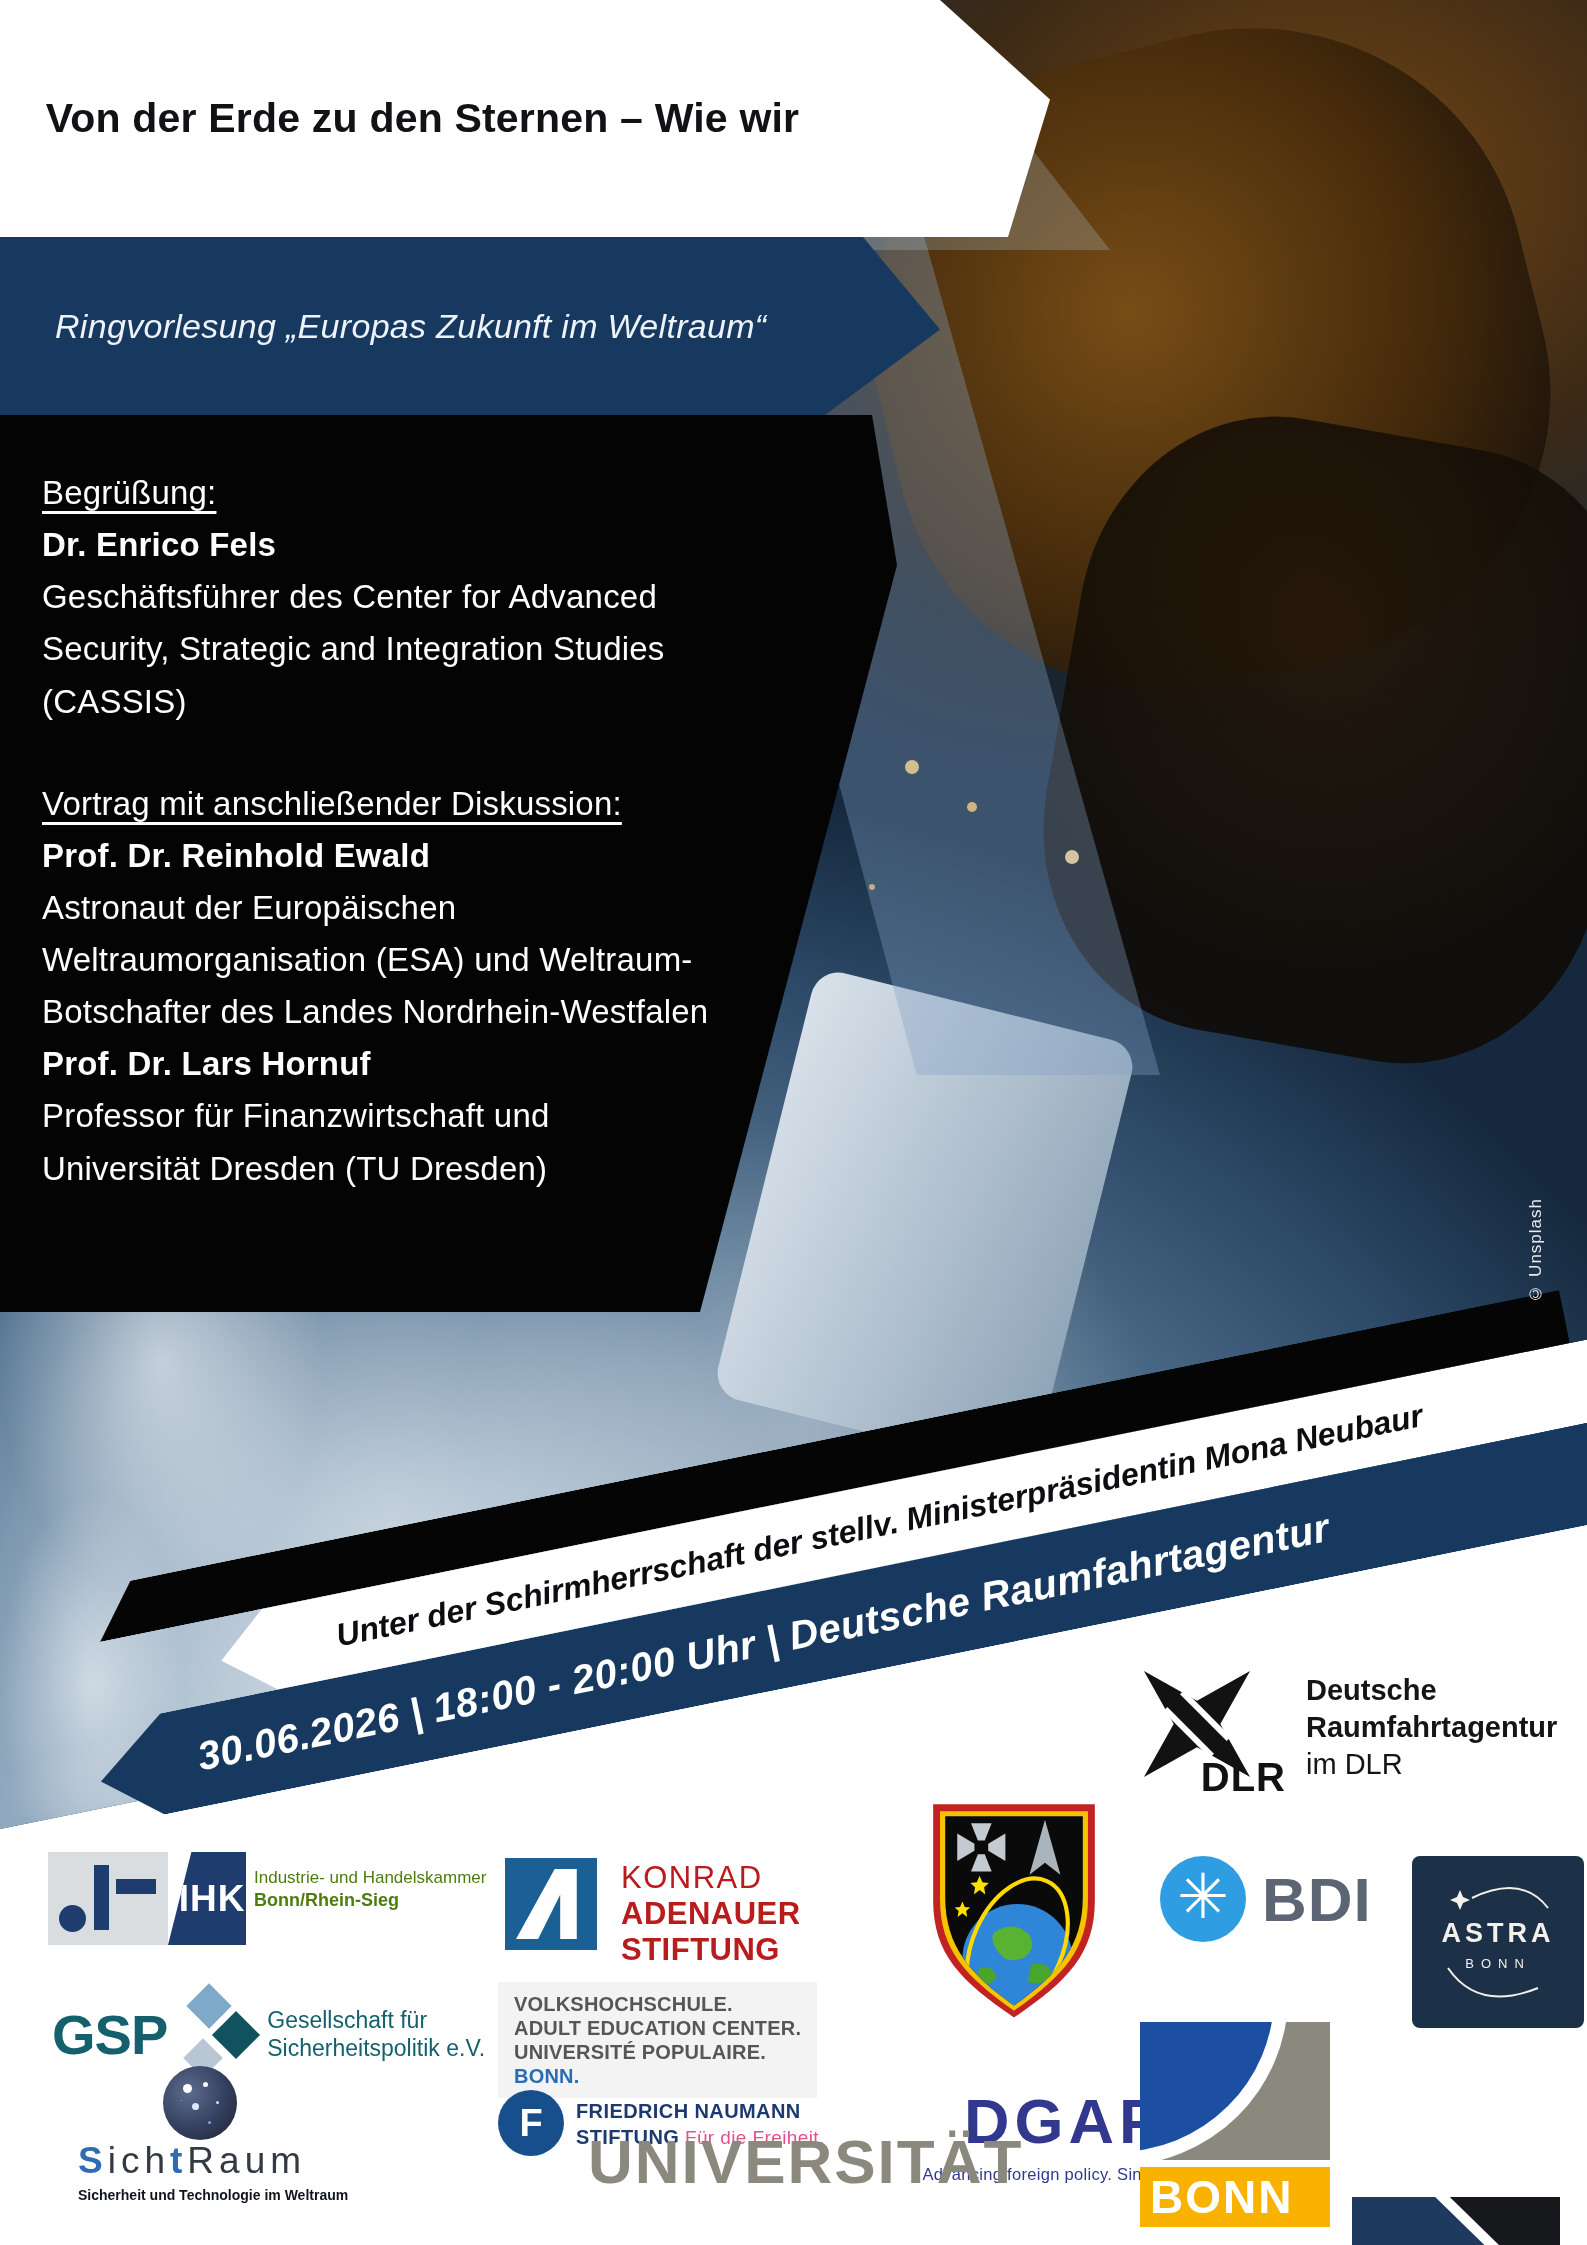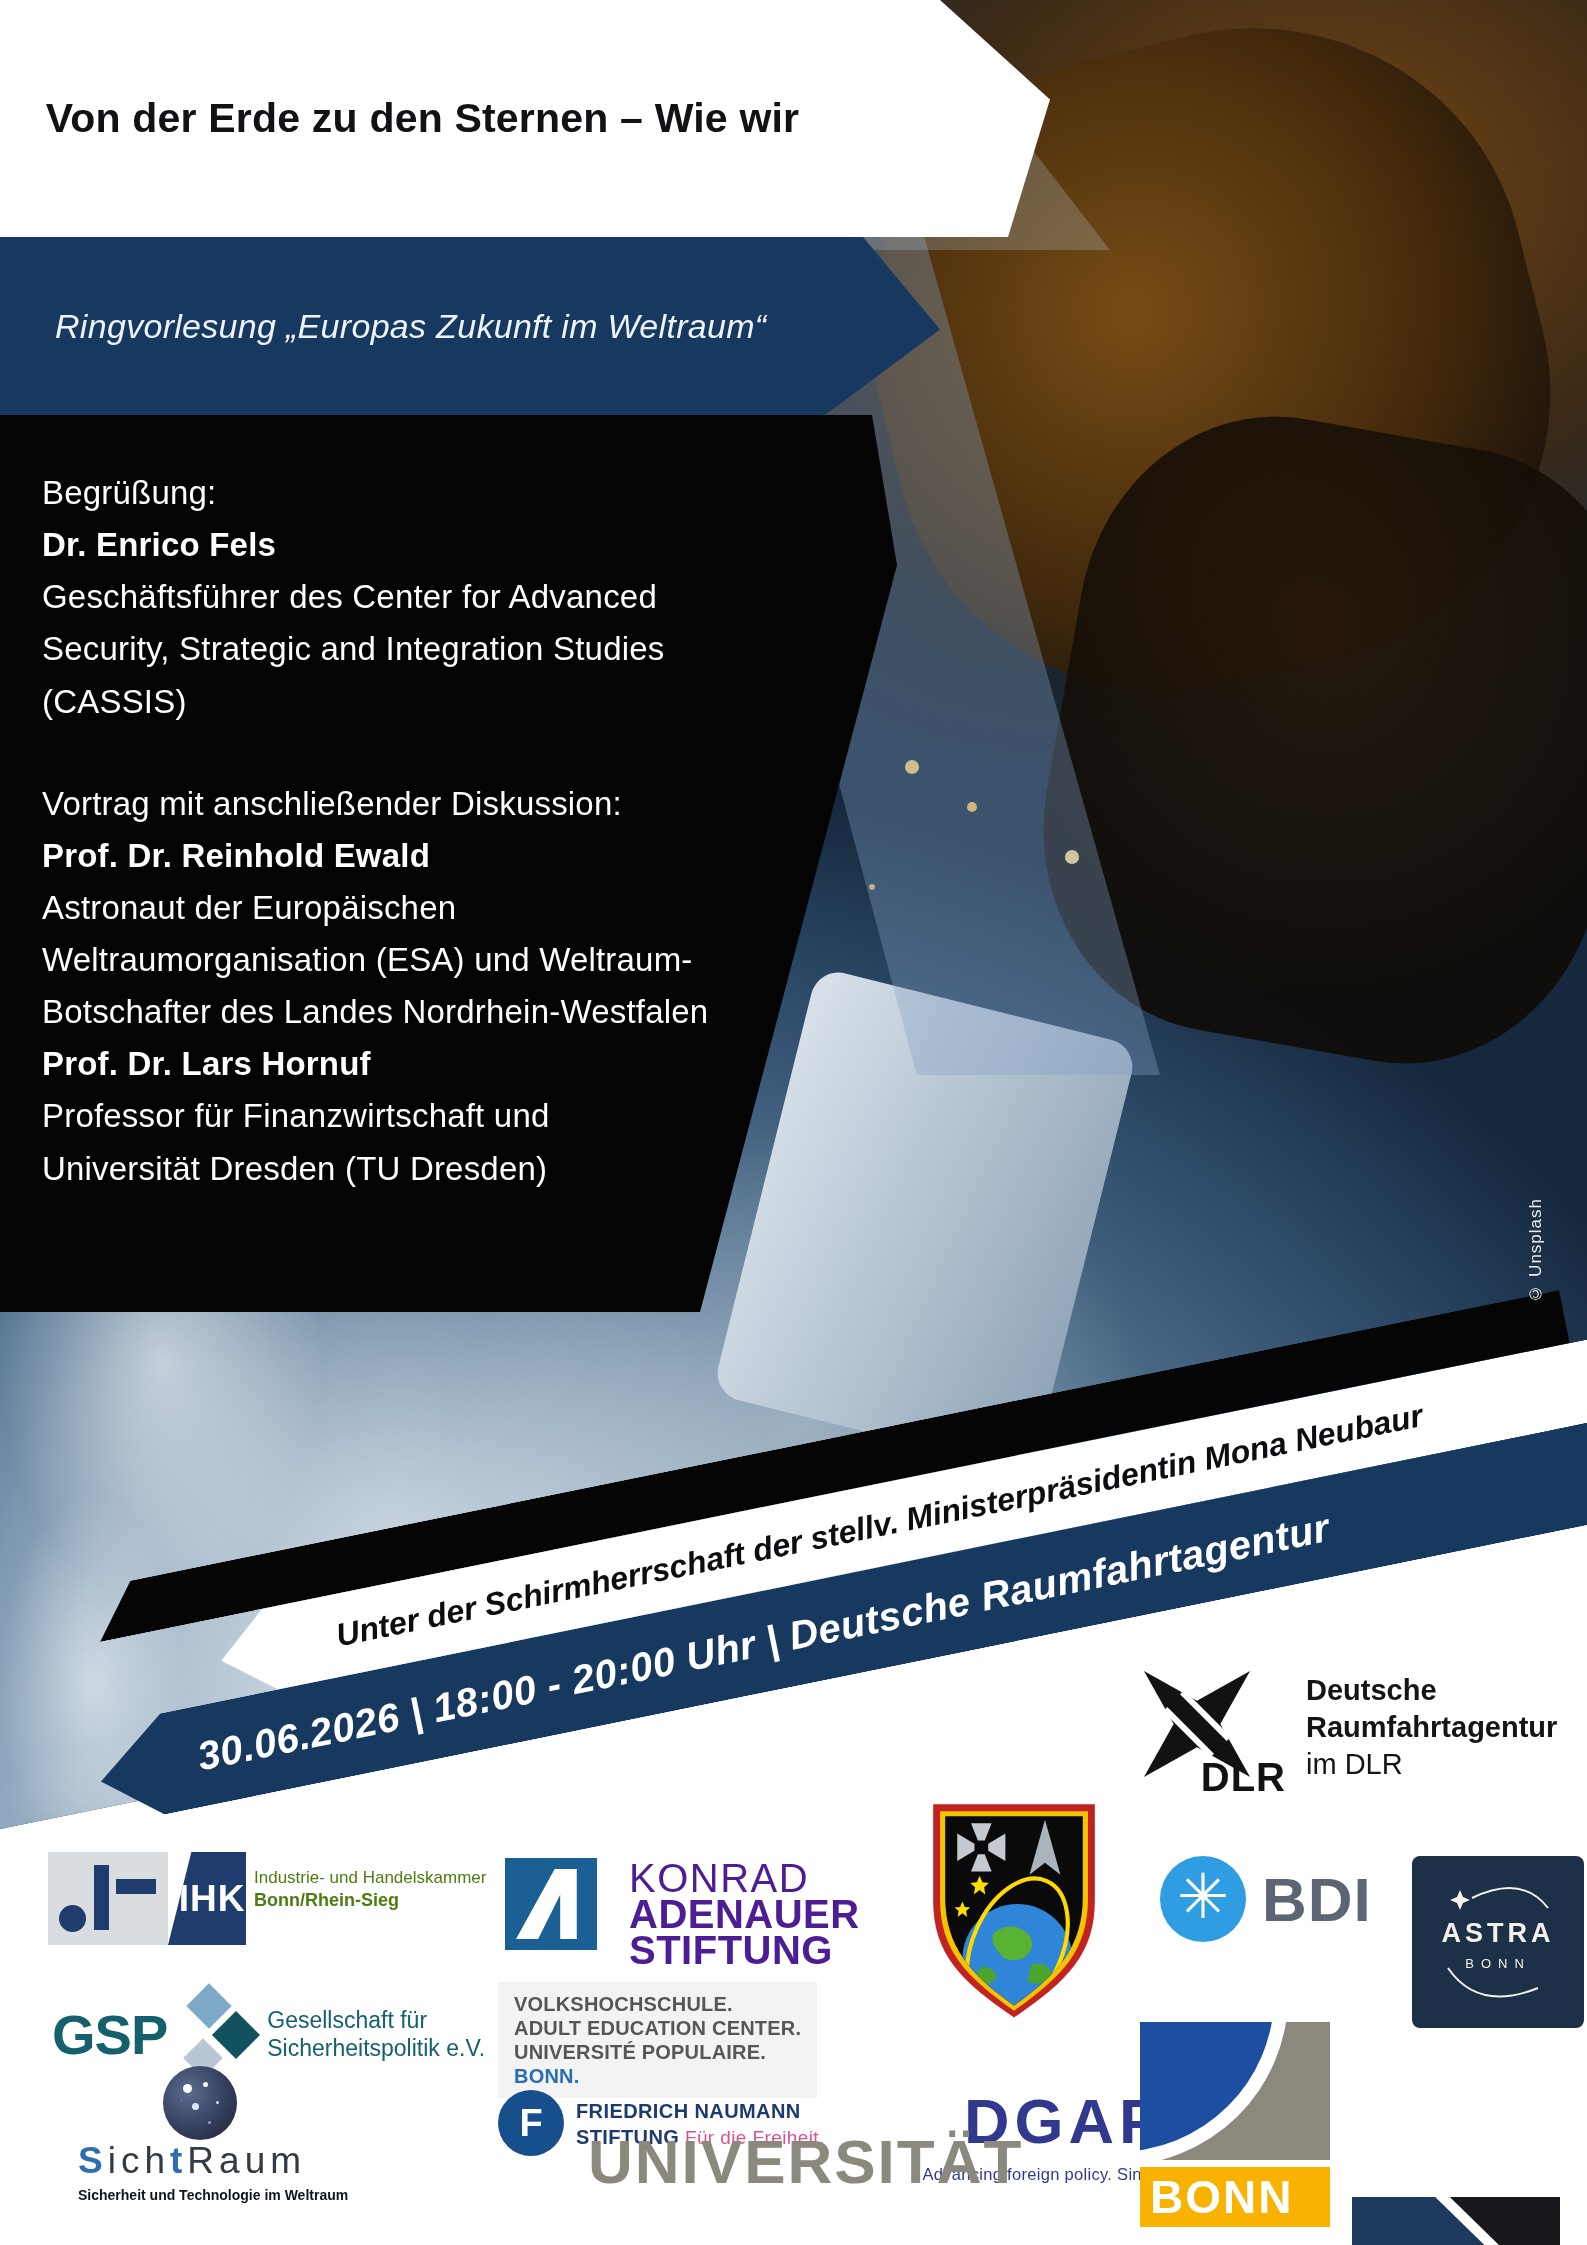--- a/index.html
+++ b/index.html
@@ -45,21 +45,21 @@
     font-weight:700; color:#101215; letter-spacing:.2px; }
   .banner-series { position:absolute; left:0; top:237px; width:945px; height:178px; background:#17395f;
     clip-path:polygon(0 0, 863px 0, 940px 52%, 825px 100%, 0 100%);
     display:flex; align-items:center; }
   .banner-series .series { padding-left:55px; font-size:34px; font-style:italic; color:#eef3f9; letter-spacing:.3px; }
 
   
   .content-block { position:absolute; left:0; top:415px; width:900px; height:897px; background:#040404;
     clip-path:polygon(0 0, 872px 0, 897px 150px, 700px 100%, 0 100%);
     color:#fdfdfd; padding:52px 0 0 42px; font-size:33px; line-height:1.58; letter-spacing:.2px; }
-  .content-block .heading { text-underline-offset:7px; }
+  .content-block .heading { text-decoration:underline; text-underline-offset:7px; }
   .content-block .bold { font-weight:700; }
   .content-block .gap { height:50px; }
 
   
   .diag-group { position:absolute; left:55px; top:1596px; width:1700px; transform:rotate(-11.5deg); transform-origin:0 0; }
   .stripe { position:relative; }
   .stripe-black { margin-left:35px; width:1500px; height:54px; background:#050505;
     clip-path:polygon(42px 0, 100% 0, 100% 100%, 0 100%); }
   .stripe-white { margin-left:150px; width:1560px; height:82px; background:#ffffff;
     clip-path:polygon(0 52%, 50px 0, 100% 0, 100% 100%, 50px 100%);
@@ -109,21 +109,21 @@
     background:radial-gradient(circle at 35% 35%, #5c6c8e, #343f5e 55%, #23273a 90%); }
   .sr-globe .dots { position:absolute; left:20px; top:18px; width:9px; height:9px; border-radius:50%; background:#fff;
     box-shadow:18px -4px 0 -2px #fff, 8px 18px 0 -1px #dfe6ff, 30px 14px 0 -3px #cfd8ff, -6px 12px 0 -4px #aebdf0, 22px 34px 0 -3px #8fa0c9; }
   .sr-text { margin-left:26px; }
   .sr-word { font-size:37px; letter-spacing:5px; color:#343a44; }
   .sr-word .blue { color:#2e6db4; font-weight:700; }
   .sr-sub { margin-top:5px; font-size:14px; font-weight:700; color:#10151d; }
 
   .kas { left:505px; top:1858px; display:flex; }
   .kas-sq { width:92px; height:92px; background:#1b6095; }
-  .kas-text { margin-left:32px; padding-top:2px; font-size:40px; line-height:36px; color:#4c1d95; }
+  .kas-text { margin-left:24px; padding-top:2px; font-size:31px; line-height:36px; color:#b91c1c; }
   .kas-text .thin { font-weight:400; letter-spacing:1.5px; }
   .kas-text .b { font-weight:700; letter-spacing:.5px; }
 
   .vhs { left:498px; top:1982px; background:#f3f3f3; padding:10px 16px; }
   .vhs div { font-size:20px; font-weight:700; color:#565656; line-height:24px; letter-spacing:.2px; }
   .vhs .bonn { color:#2a6db2; }
 
   .fns { left:498px; top:2090px; display:flex; align-items:flex-start; }
   .fns-circle { width:66px; height:66px; border-radius:50%; background:#174e8c; display:flex; align-items:center; justify-content:center; }
   .fns-circle span { color:#fff; font-size:38px; font-weight:800; }

